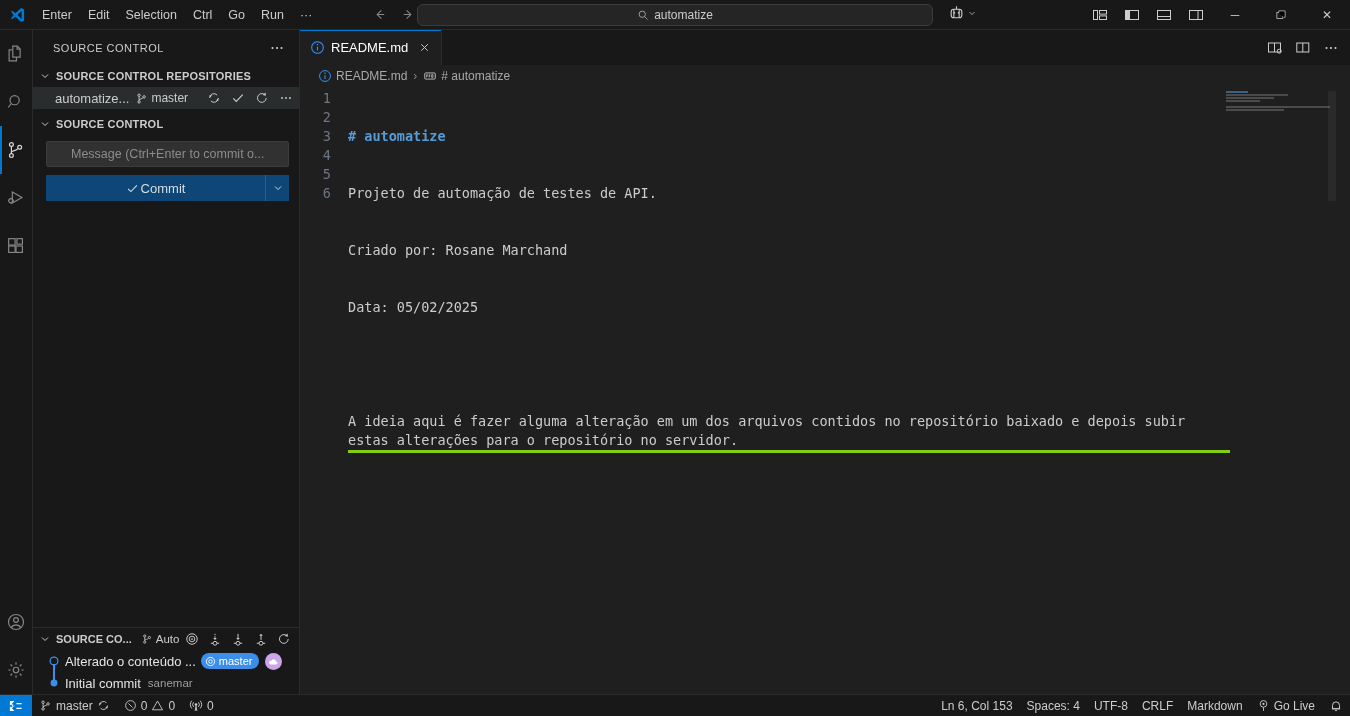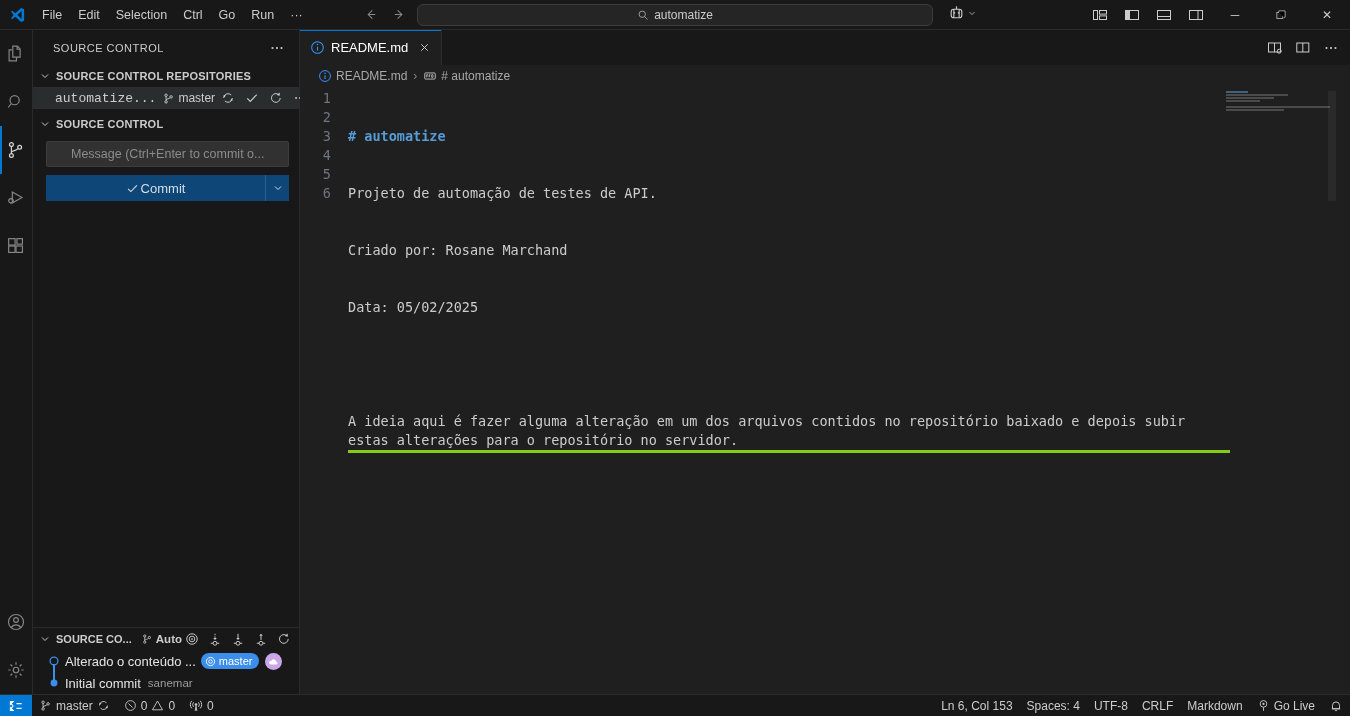--- a/index.html
+++ b/index.html
@@ -86,21 +86,21 @@
     height: 22px; display: flex; align-items: center; gap: 3px;
     padding-left: 4px; font-size: 11px; font-weight: bold; color: #cccccc;
     letter-spacing: .2px; cursor: pointer;
   }
   .chev { width: 16px; display: flex; align-items: center; justify-content: center; }
 
   .repo-row {
     height: 22px; display: flex; align-items: center; gap: 6px;
     padding: 0 6px 0 22px; background: #2a2d2e; font-size: 13px; color: #cccccc; cursor: pointer;
   }
-  .repo-name { color: #cccccc; font-family: Liberation Mono, monospace; }
+  .repo-name { color: #cccccc; }
   .repo-branch { display: flex; align-items: center; gap: 3px; font-size: 12px; color: #cccccc; }
   .repo-actions { margin-left: auto; display: flex; align-items: center; gap: 10px; color: #cccccc; }
   .repo-actions span { cursor: pointer; display: flex; }
 
   .scm-input-wrap { padding: 6px 10px 0 13px; }
   .scm-input {
     width: 100%; height: 26px; background: #313131; border: 1px solid #3c3c3c;
     border-radius: 2px; color: #8c8c8c; font-size: 12.5px;
     padding: 0 24px; font-family: "Liberation Sans", sans-serif;
   }
@@ -120,21 +120,21 @@
   }
 
   .sb-spacer { flex: 1 1 auto; }
 
   
   .graph-section { border-top: 1px solid #2b2b2b; }
   .graph-header {
     height: 22px; display: flex; align-items: center; gap: 3px;
     padding-left: 4px; font-size: 11px; font-weight: bold; color: #cccccc; text-align: right;
   }
-  .graph-auto { display: flex; align-items: center; gap: 3px; font-weight: bold; font-size: 11.5px; margin-left: 6px; color: #cccccc; }
+  .graph-auto { display: flex; align-items: center; gap: 3px; font-weight: normal; font-size: 11.5px; margin-left: 6px; color: #cccccc; }
   .graph-tools { margin-left: auto; display: flex; align-items: center; gap: 9px; padding-right: 8px; color: #cccccc; }
   .graph-tools span { cursor: pointer; display: flex; }
 
   .commit-row { height: 22px; display: flex; align-items: center; font-size: 13px; padding-left: 10px; position: relative; }
   .graph-node { width: 22px; display: flex; align-items: center; justify-content: center; flex: 0 0 22px; }
   .commit-msg { color: #e4e4e4; white-space: nowrap; }
   .ref-badge {
     display: inline-flex; align-items: center; gap: 3px;
     background: #3b8eea; color: #ffffff; border-radius: 9px;
     padding: 0 7px 0 4px; height: 16px; font-size: 11px; margin-left: 5px;
@@ -209,21 +209,21 @@
 <div class="app">
 
   <div class="titlebar">
     <div class="vscode-logo">
       <svg width="18" height="18" viewBox="0 0 24 24">
           <path fill="#0078d4" d="M17.5 2.5 9.8 9.6 5.6 6.4l-1.6.8 3.5 4.8-3.5 4.8 1.6.8 4.2-3.2 7.7 7.1 4-1.9V4.4l-4-1.9zm.6 4.2v10.6l-5.6-5.3 5.6-5.3z"></path>
         </svg>
     </div>
 
     <div class="menu">
-      <div class="menu-item">File</div>
+      <div class="menu-item">Enter</div>
       <div class="menu-item">Edit</div>
       <div class="menu-item">Selection</div>
       <div class="menu-item">Ctrl</div>
       <div class="menu-item">Go</div>
       <div class="menu-item">Run</div>
       <div class="menu-item">···</div>
     </div>
 
     <div class="nav-arrows">
       <span>

